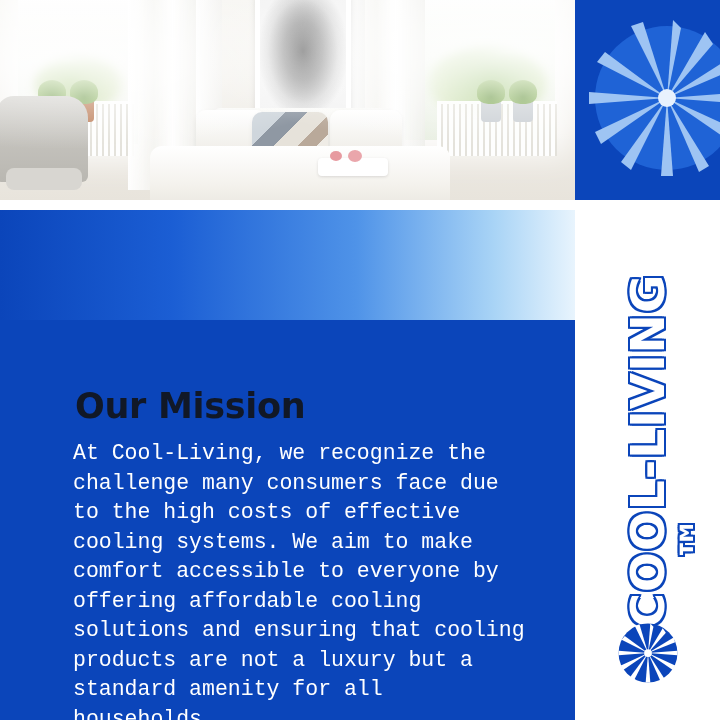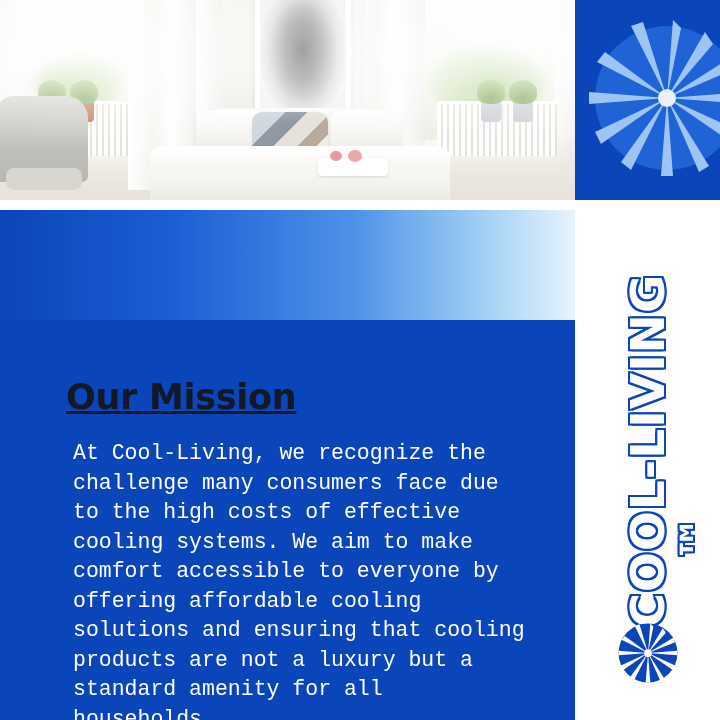--- a/index.html
+++ b/index.html
@@ -280,27 +280,26 @@
     top: 320px;
     left: 0;
     width: 575px;
     height: 400px;
     background: #0b45ba;
   }
   .mission-title {
     position: absolute;
     left: 62px;
     top: 53px;
-    margin: 4px;
+    margin: 13px;
     font-family: "DejaVu Sans", sans-serif;
     font-weight: 700;
     font-size: 35px;
     color: #111827;
     letter-spacing: -0.3px;
-    text-decoration: underline;
   }
   .mission-body {
     position: absolute;
     left: 62px;
     top: 108px;
     width: 455px;
     margin: 11px;
     font-family: Liberation Mono, monospace;
     font-size: 21.5px;
     line-height: 29.5px;

